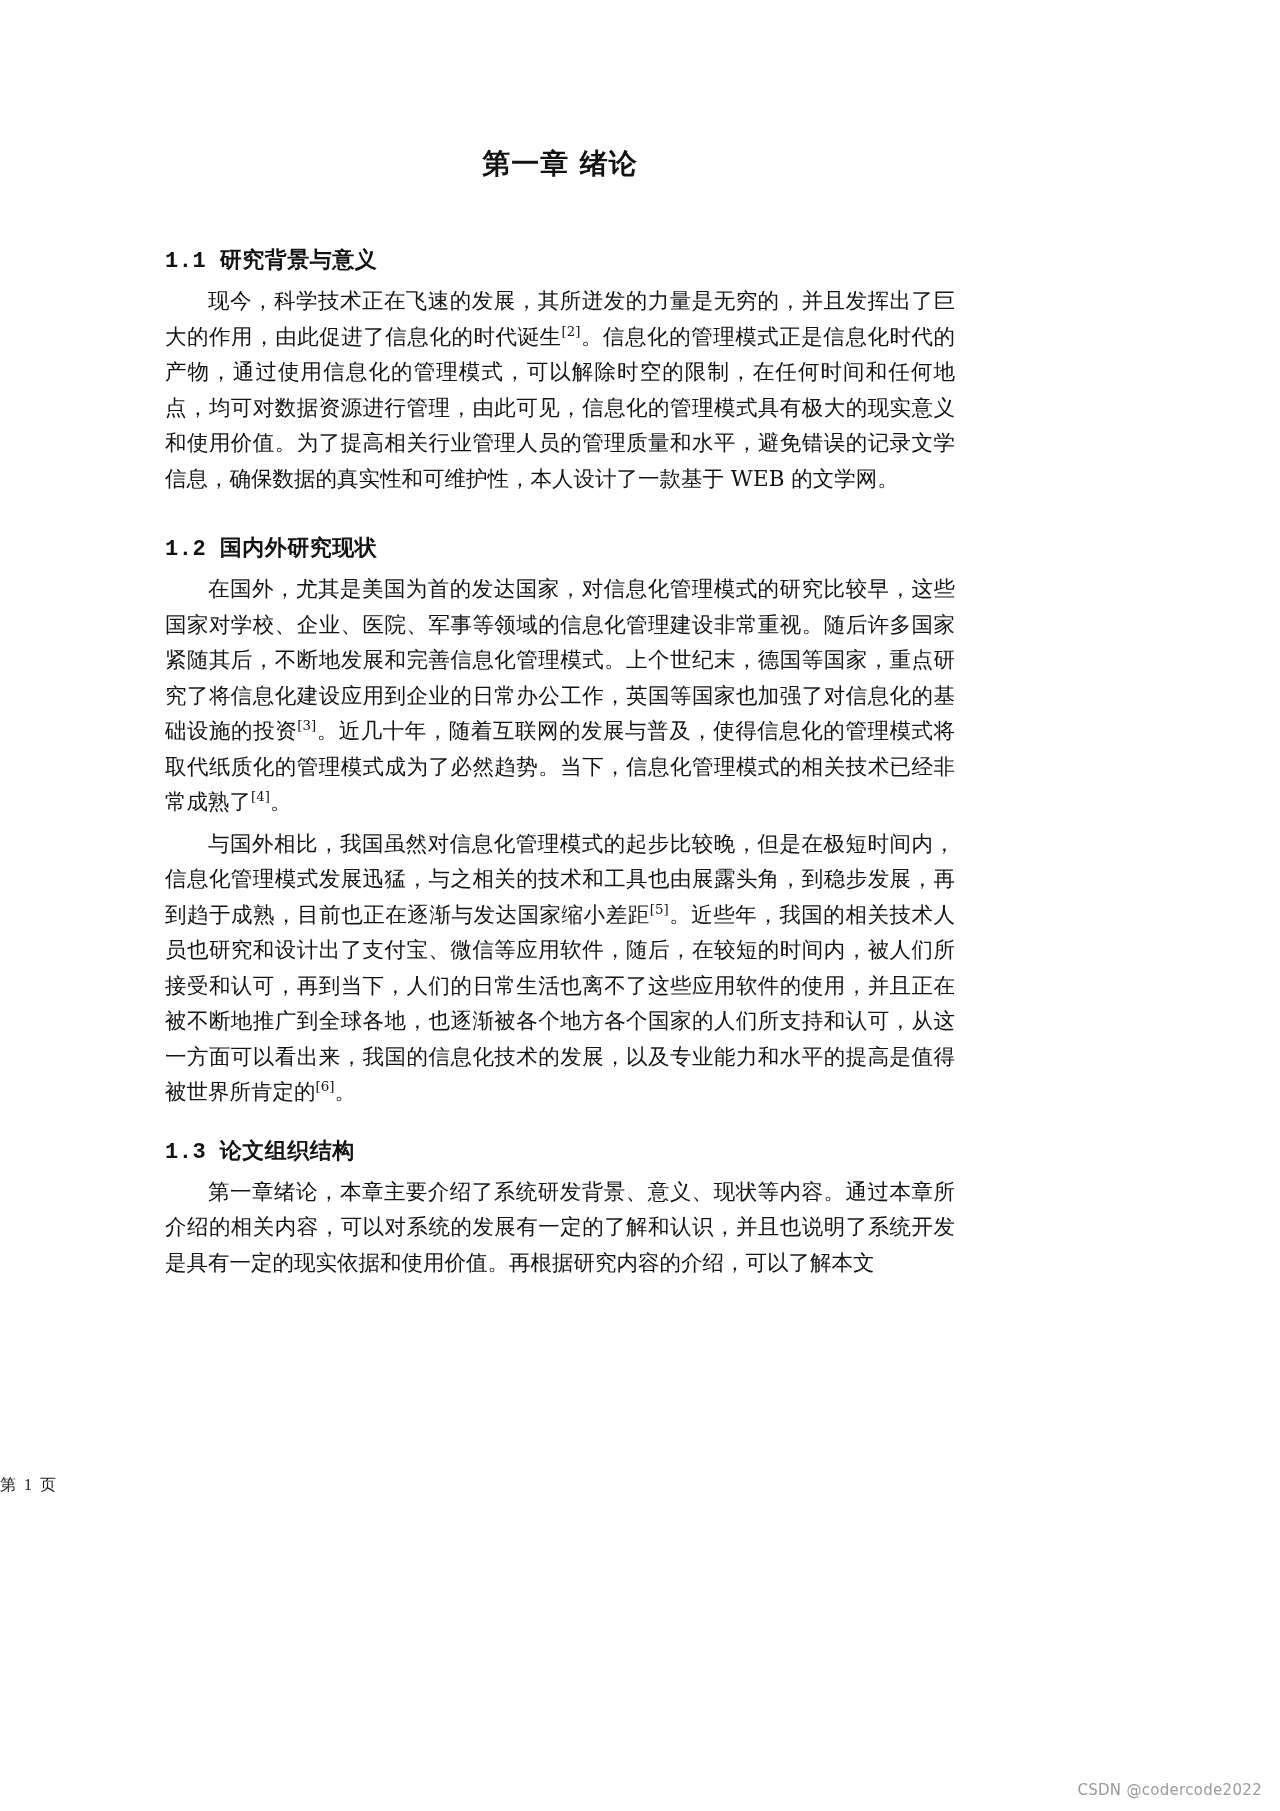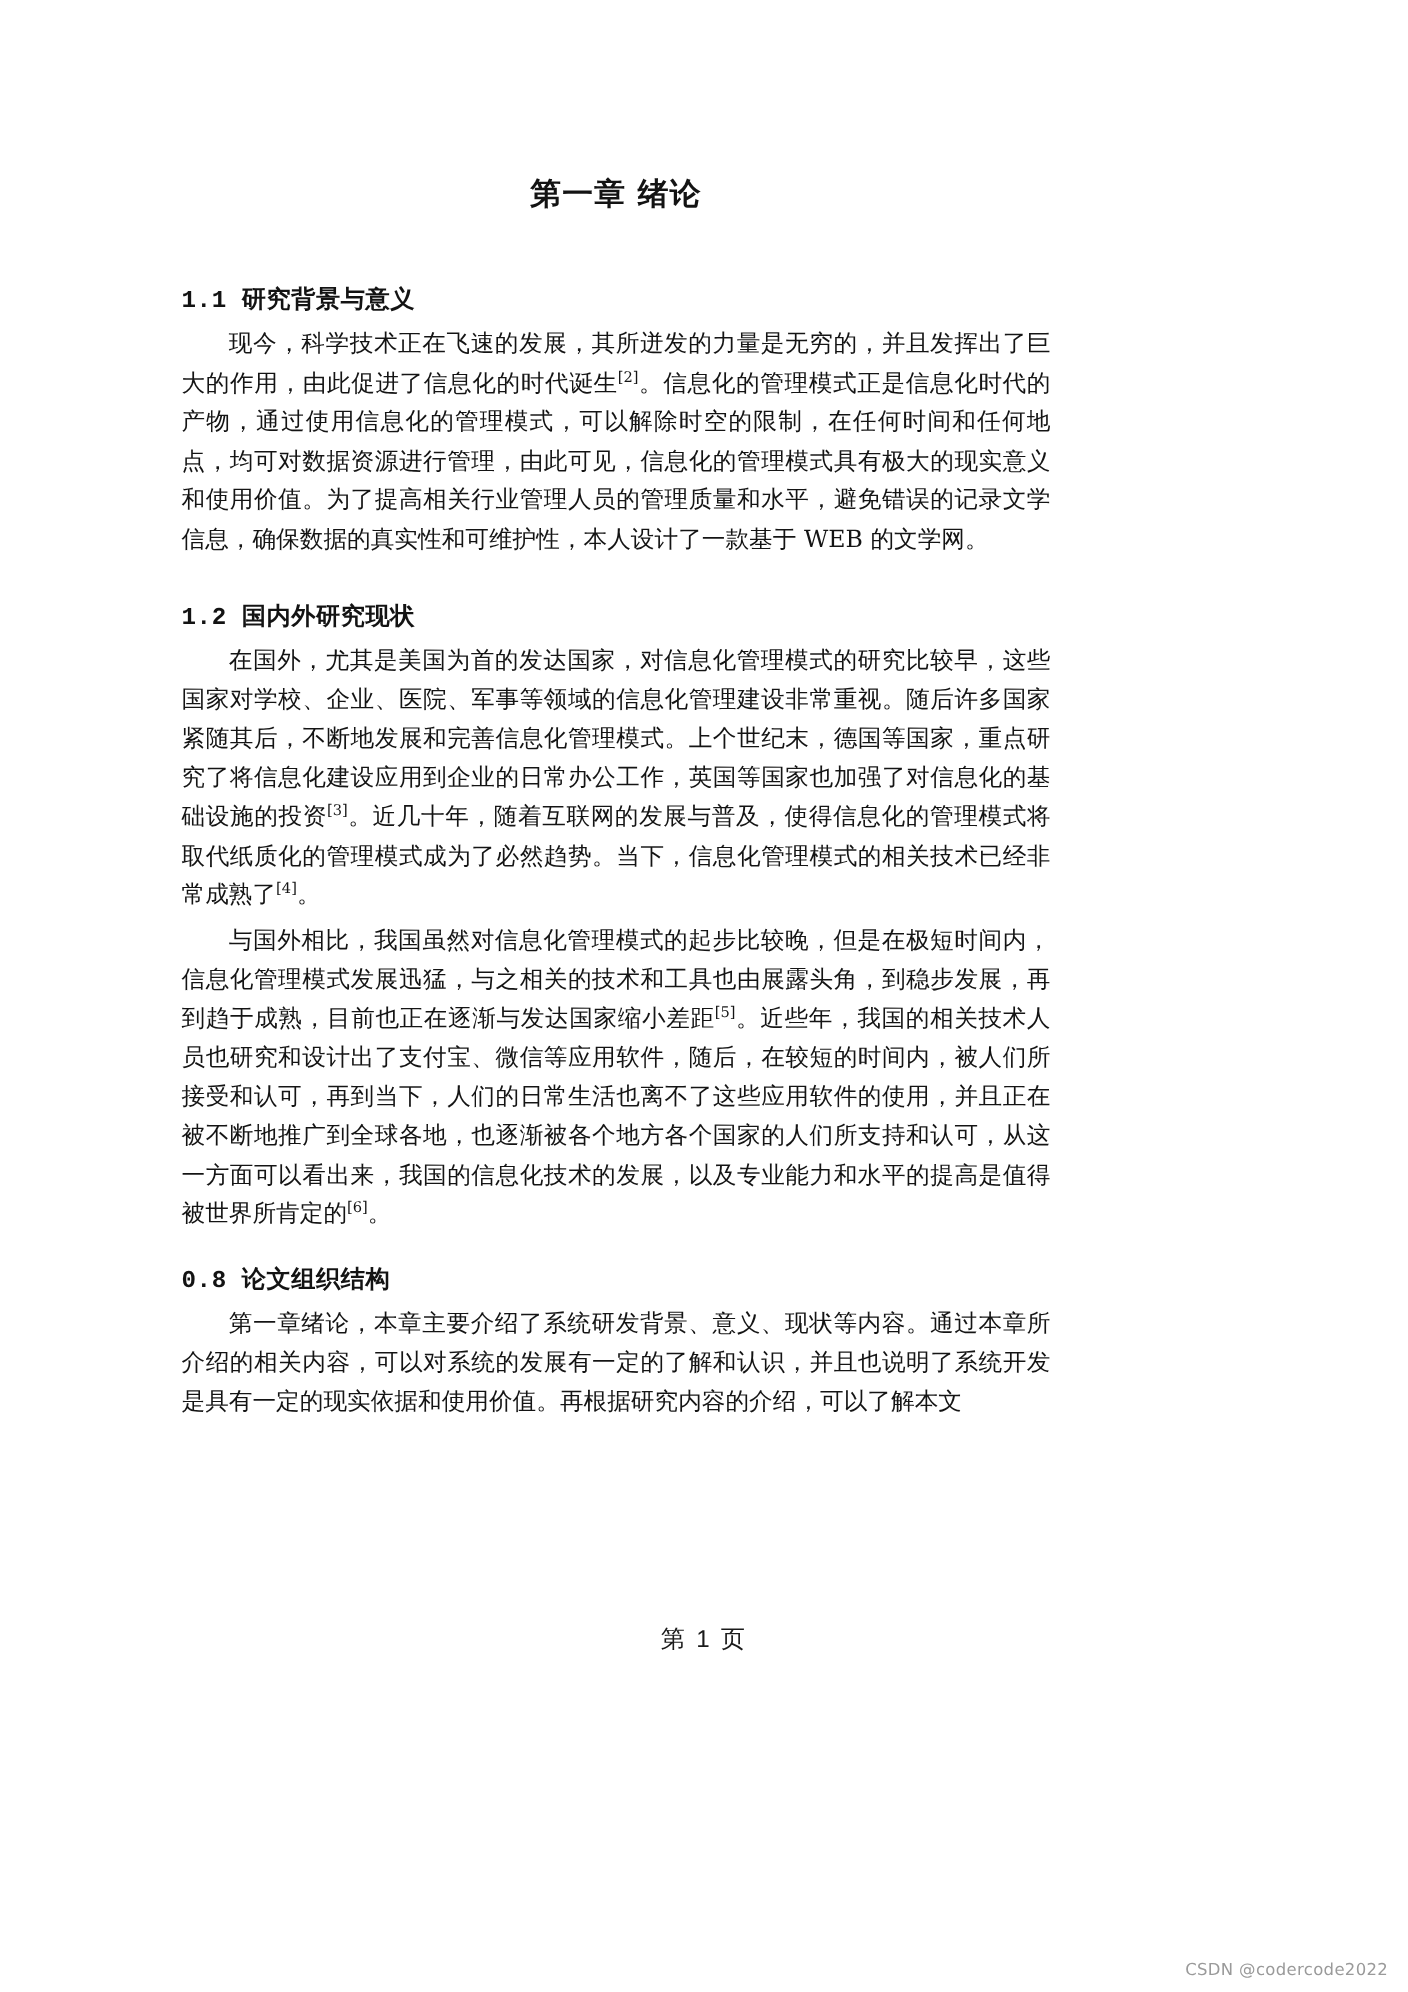--- a/index.html
+++ b/index.html
@@ -23,21 +23,21 @@
     position: absolute;
     left: 165px;
     top: 0;
     width: 790px;
   }
   .chapter-title {
     text-align: center;
     font-size: 28px;
     font-weight: bold;
     letter-spacing: 1px;
-    margin: 12px;
+    margin: 0;
     padding-top: 145px;
     color: #131313;
     font-family: "DejaVu Sans", "Liberation Sans", sans-serif;
   }
   .sec-heading {
     font-size: 22px;
     font-weight: bold;
     color: #131313;
     margin: 0;
     font-family: Liberation Mono, monospace;
@@ -60,25 +60,24 @@
   .cite {
     font-size: 0.62em;
     vertical-align: super;
     line-height: 0;
   }
   .footer {
     position: absolute;
     left: 0;
     right: 0;
     top: 1475px;
-    text-align: center;
-    font-size: 22px;
+    font-size: 16px;
     color: #1a1a1a;
     letter-spacing: 2px;
-    font-family: Liberation Sans, sans-serif;
+    font-family: Liberation Serif, serif;
   }
   .watermark {
     position: absolute;
     right: 18px;
     bottom: 12px;
     font-size: 15px;
     color: #9a9a9a;
     font-family: "DejaVu Sans", "Liberation Sans", sans-serif;
     letter-spacing: 0.3px;
     text-align: center;
@@ -102,21 +101,21 @@
 
     <div>
       <h2 class="sec-heading sec-1-2">1.2 国内外研究现状</h2>
       <div>
           <p class="para">在国外，尤其是美国为首的发达国家，对信息化管理模式的研究比较早，这些国家对学校、企业、医院、军事等领域的信息化管理建设非常重视。随后许多国家紧随其后，不断地发展和完善信息化管理模式。上个世纪末，德国等国家，重点研究了将信息化建设应用到企业的日常办公工作，英国等国家也加强了对信息化的基础设施的投资<sup class="cite">[3]</sup>。近几十年，随着互联网的发展与普及，使得信息化的管理模式将取代纸质化的管理模式成为了必然趋势。当下，信息化管理模式的相关技术已经非常成熟了<sup class="cite">[4]</sup>。</p>
           <p class="para">与国外相比，我国虽然对信息化管理模式的起步比较晚，但是在极短时间内，信息化管理模式发展迅猛，与之相关的技术和工具也由展露头角，到稳步发展，再到趋于成熟，目前也正在逐渐与发达国家缩小差距<sup class="cite">[5]</sup>。近些年，我国的相关技术人员也研究和设计出了支付宝、微信等应用软件，随后，在较短的时间内，被人们所接受和认可，再到当下，人们的日常生活也离不了这些应用软件的使用，并且正在被不断地推广到全球各地，也逐渐被各个地方各个国家的人们所支持和认可，从这一方面可以看出来，我国的信息化技术的发展，以及专业能力和水平的提高是值得被世界所肯定的<sup class="cite">[6]</sup>。</p>
         </div>
     </div>
 
     <div>
-      <h2 class="sec-heading sec-1-3">0.8 论文组织结构</h2>
+      <h2 class="sec-heading sec-1-3">1.3 论文组织结构</h2>
       <div>
           <p class="para">第一章绪论，本章主要介绍了系统研发背景、意义、现状等内容。通过本章所介绍的相关内容，可以对系统的发展有一定的了解和认识，并且也说明了系统开发是具有一定的现实依据和使用价值。再根据研究内容的介绍，可以了解本文</p>
         </div>
     </div>
 
   </div>
 
   <div class="footer">第  1  页</div>
 
   <div class="watermark">CSDN @codercode2022</div>

